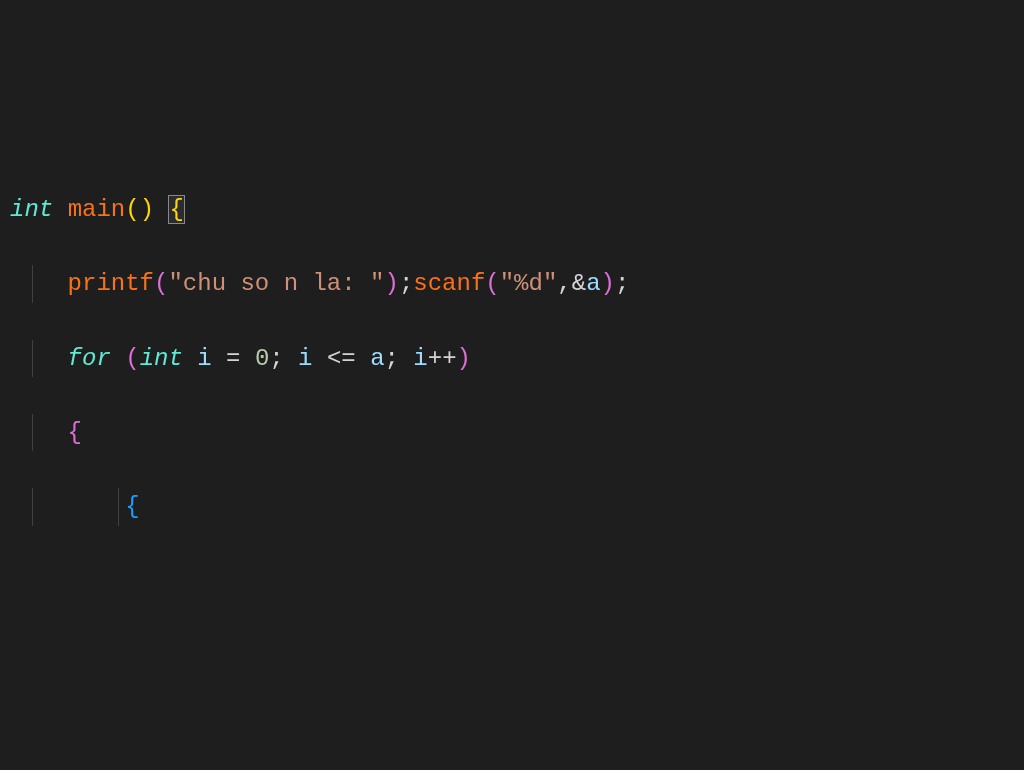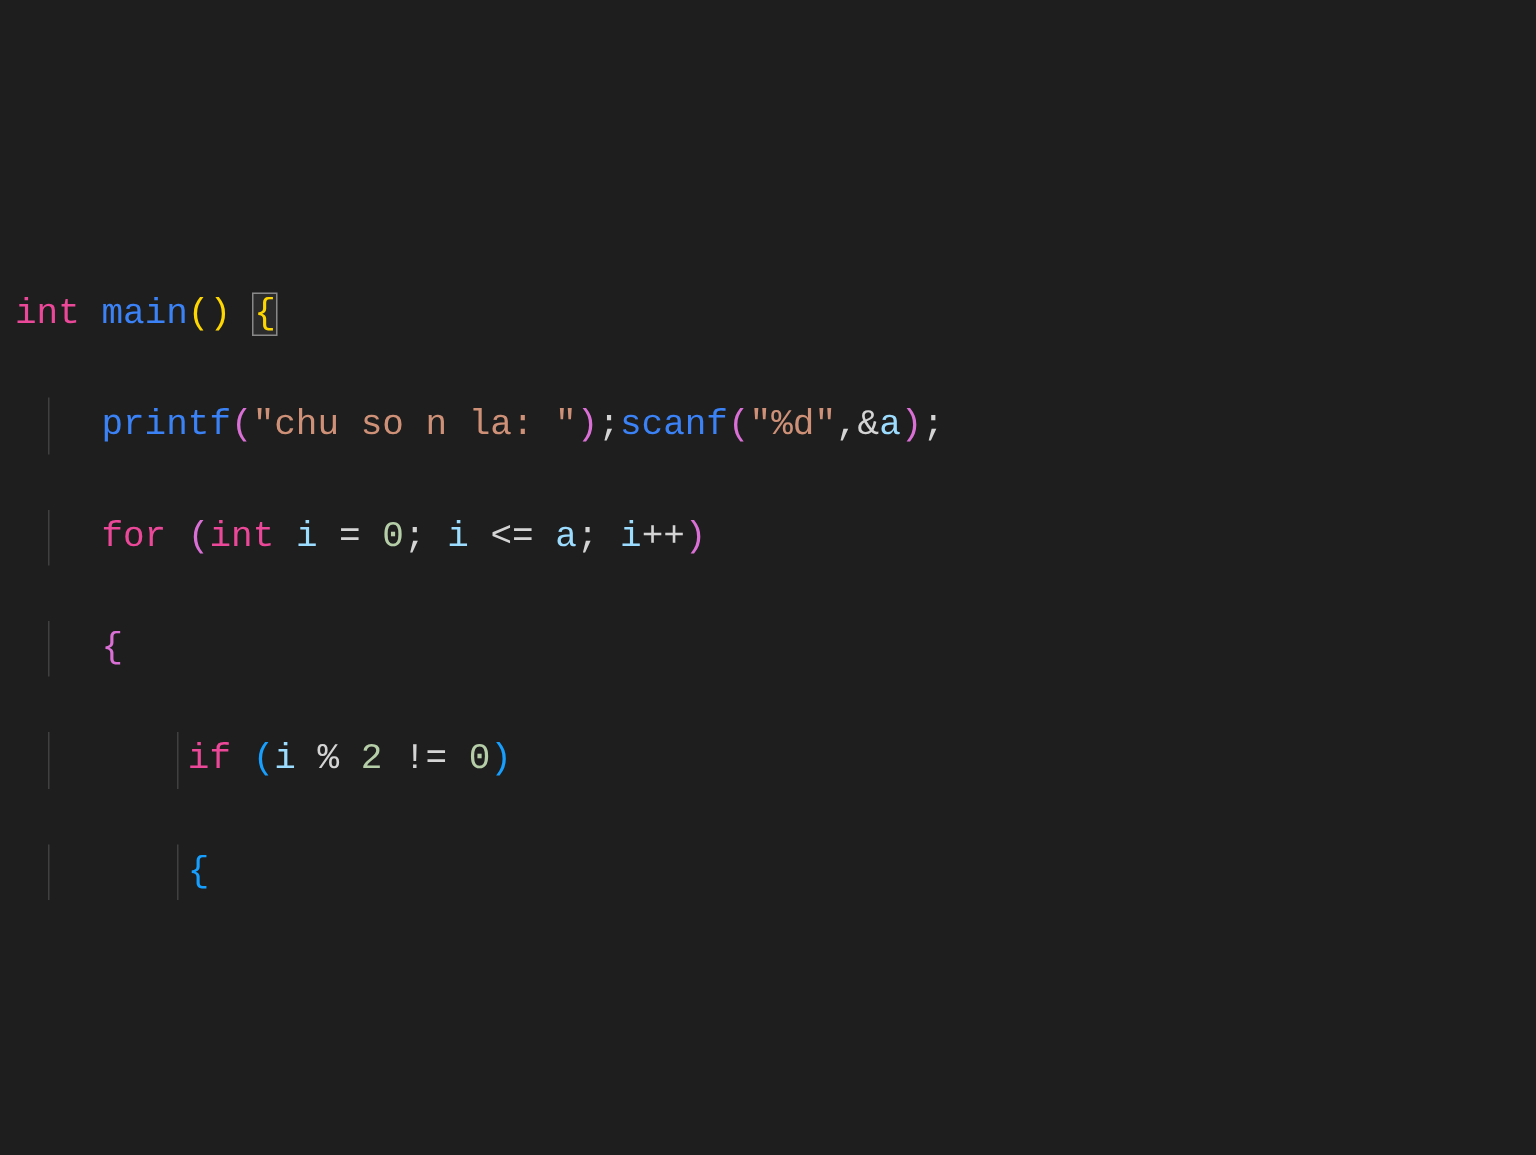--- a/index.html
+++ b/index.html
@@ -30,22 +30,22 @@
   .indent-guide {
     position: absolute;
     width: 1px;
     background: #404040;
     top: 0;
     bottom: 0;
   }
   .guide1 { left: 22px; }
   .guide2 { left: 108px; }
   
-  .kw { color: #ec4899; }
-  .fn { color: #3b82f6; }
+  .kw { color: #5eead4; font-style: italic; }
+  .fn { color: #f97316; }
   .var { color: #9cdcfe; }
   .paren-y { color: #ffd700; }
   .paren-p { color: #da70d6; }
   .paren-b { color: #179fff; }
   .brace-y { color: #ffd700; }
   .brace-p { color: #da70d6; }
   .brace-b { color: #179fff; }
   .str { color: #ce9178; }
   .num { color: #b5cea8; }
   .punct { color: #d4d4d4; }
@@ -58,21 +58,20 @@
 </head>
 <body>
 
 
 
 <div class="code-area">
 <span class="line"><span class="kw">int</span> <span class="fn">main</span><span class="paren-y">(</span><span class="paren-y">)</span> <span class="brace-y highlight-brace">{</span></span>
 <span class="line"><span class="indent-guide guide1"></span>    <span class="fn">printf</span><span class="paren-p">(</span><span class="str">"chu so n la: "</span><span class="paren-p">)</span><span class="punct">;</span><span class="fn">scanf</span><span class="paren-p">(</span><span class="str">"%d"</span><span class="punct">,</span><span class="op">&amp;</span><span class="var">a</span><span class="paren-p">)</span><span class="punct">;</span></span>
 <span class="line"><span class="indent-guide guide1"></span>    <span class="kw">for</span> <span class="paren-p">(</span><span class="kw">int</span> <span class="var">i</span><span class="op"> = </span><span class="num">0</span><span class="punct">;</span> <span class="var">i</span><span class="op"> &lt;= </span><span class="var">a</span><span class="punct">;</span> <span class="var">i</span><span class="op">++</span><span class="paren-p">)</span></span>
 <span class="line"><span class="indent-guide guide1"></span>    <span class="brace-p">{</span></span>
-<span class="line"><span class="indent-guide guide1"></span><span class="indent-guide guide2"></span>        <span class="kw">if</span> <span class="paren-b">(</span><span class="var">i</span><span class="op"> % </span><span class="num">2</span><span class="op"> != </span><span class="num">0</span><span class="paren-b">)</span></span>
 <span class="line"><span class="indent-guide guide1"></span><span class="indent-guide guide2"></span>        <span class="brace-b">{</span></span>
 
 
 
 
 
 
 </div>
 
 

